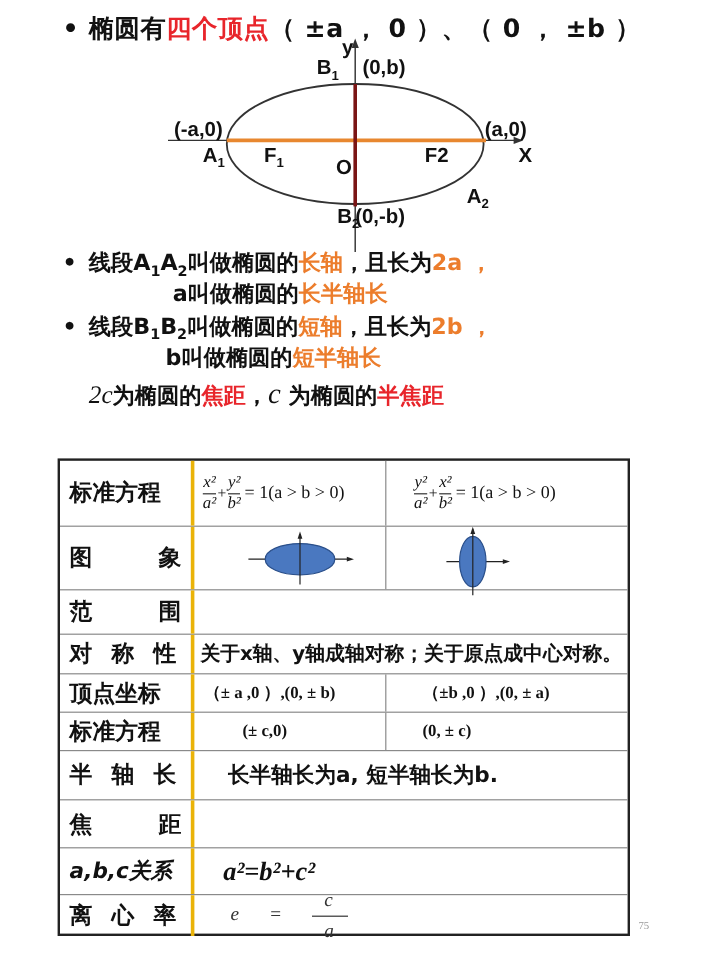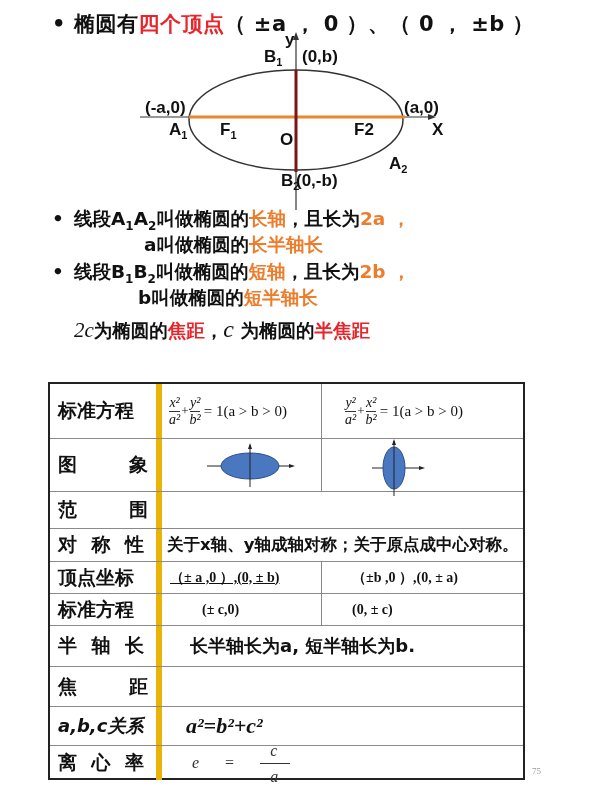--- a/index.html
+++ b/index.html
@@ -19,21 +19,21 @@
   .lbl { font-size:17px; font-weight:bold; white-space:nowrap; font-family:"Liberation Sans", sans-serif; }
   .lbl sub { font-size:11px; }
 
   .para { font-size:18.5px; font-weight:bold; white-space:nowrap; }
   .para sub { font-size:12px; }
 
   
   #tbl { position:absolute; left:48px; top:382px; width:477px; height:398px; border:2px solid #222; box-sizing:border-box; }
   .row { position:absolute; left:0; width:100%; border-bottom:1px solid #8a8a8a; box-sizing:border-box; }
   .row.last { border-bottom:none; }
-  .c1 { position:absolute; left:0; top:0; bottom:0; width:112px; border-right:6px solid #eab308; box-sizing:border-box; display:flex; align-items:center; padding:0 8px; font-size:19px; font-weight:bold; }
+  .c1 { position:absolute; left:0; top:0; bottom:0; width:112px; border-right:3px solid #eab308; box-sizing:border-box; display:flex; align-items:center; padding:0 8px; font-size:19px; font-weight:bold; }
   .c2 { position:absolute; left:112px; top:0; bottom:0; width:160px; border-right:1px solid #8a8a8a; box-sizing:border-box; display:flex; align-items:center; }
   .c3 { position:absolute; left:272px; top:0; bottom:0; right:0; display:flex; align-items:center; }
   .cspan { position:absolute; left:112px; top:0; bottom:0; right:0; display:flex; align-items:center; }
   .spread { justify-content:space-between; width:100%; display:flex; }
   .frac { display:inline-flex; flex-direction:column; align-items:center; vertical-align:middle; line-height:1; margin:0 1px; }
   .frac .num { font-size:14px; padding-bottom:1px; border-bottom:1px solid #333; }
   .frac .den { font-size:14px; padding-top:1px; }
   .eq { font-family:"Liberation Serif", serif; font-size:17px; white-space:nowrap; display:flex; align-items:center; }
   .eq i { font-style:italic; }
   .small-serif { font-family:"Liberation Serif", serif; font-size:14px; }
@@ -174,21 +174,21 @@
       </div>
     <div class="cspan" style="padding-left:5px;overflow:visible;">
         <span class="cn-bold" style="white-space:nowrap;font-size:16.5px;">关于x轴、y轴成轴对称；关于原点成中心对称。</span>
       </div>
   </div>
 
   <div class="row" style="top:178px;height:32px;">
     <div class="c1">
         <span>顶点坐标</span>
       </div>
-    <div class="c2" style="padding-left:8px;text-decoration:underline;">
+    <div class="c2" style="padding-left:8px;">
         <span class="small-serif" style="font-weight:bold;">（± a ,0 ）,(0, ± b)</span>
       </div>
     <div class="c3" style="padding-left:30px;">
         <span class="small-serif" style="font-weight:bold;">（±b ,0 ）,(0, ± a)</span>
       </div>
   </div>
 
   <div class="row" style="top:210px;height:32px;">
     <div class="c1">
         <span>标准方程</span>

